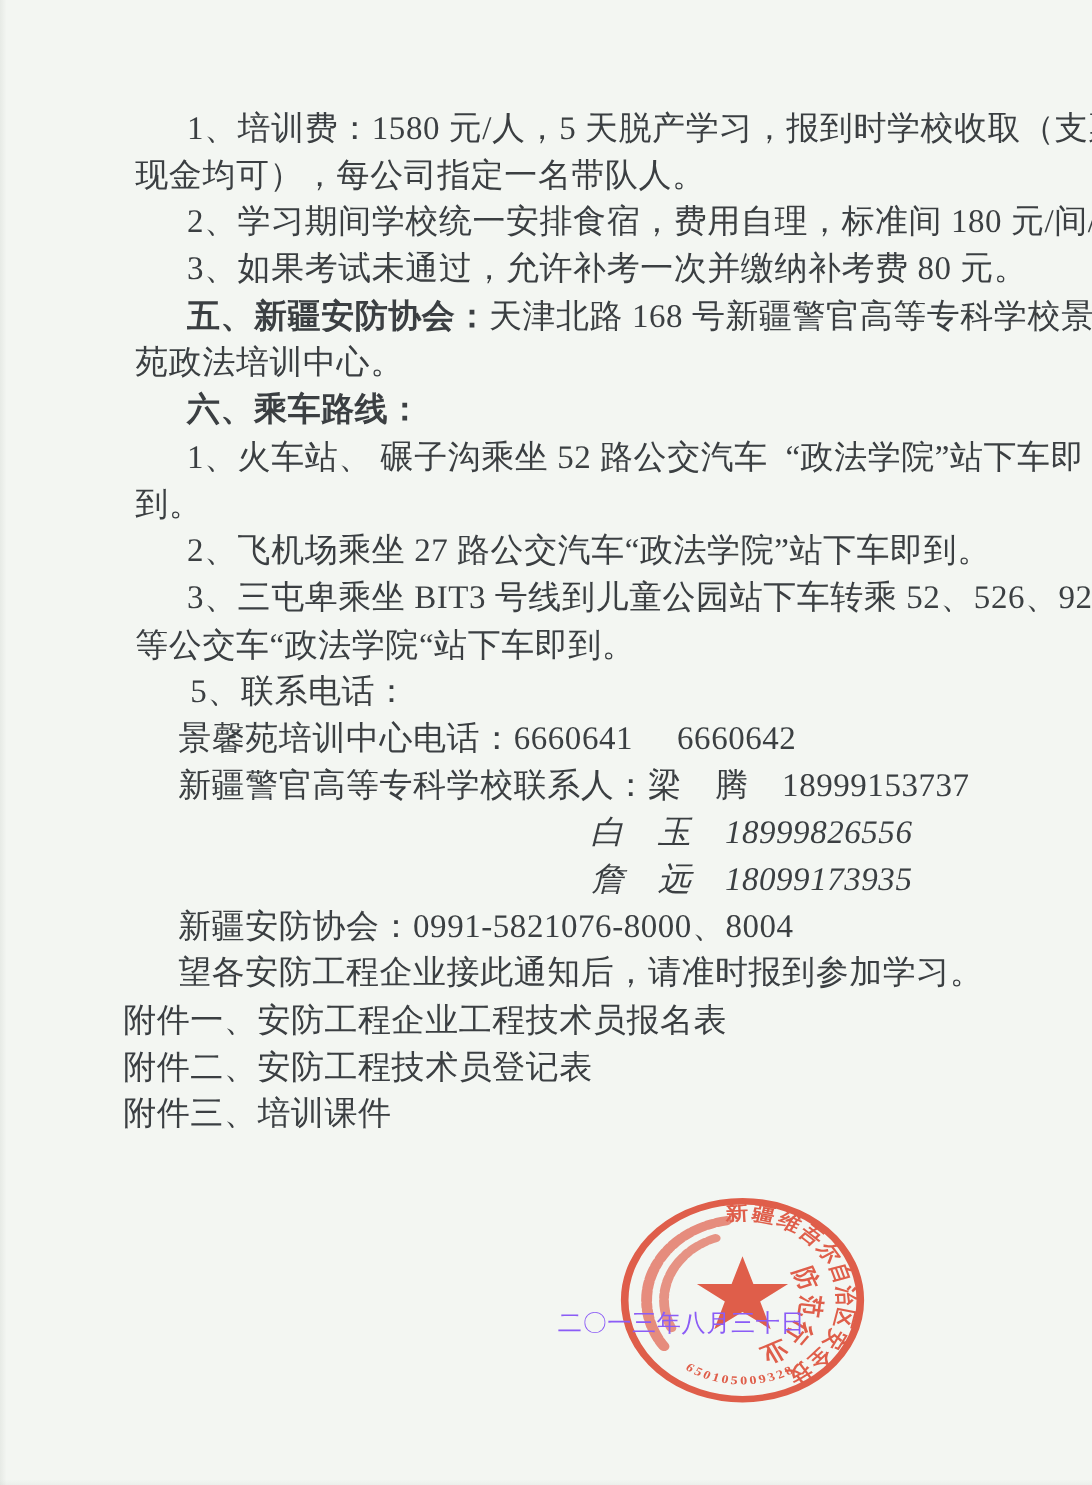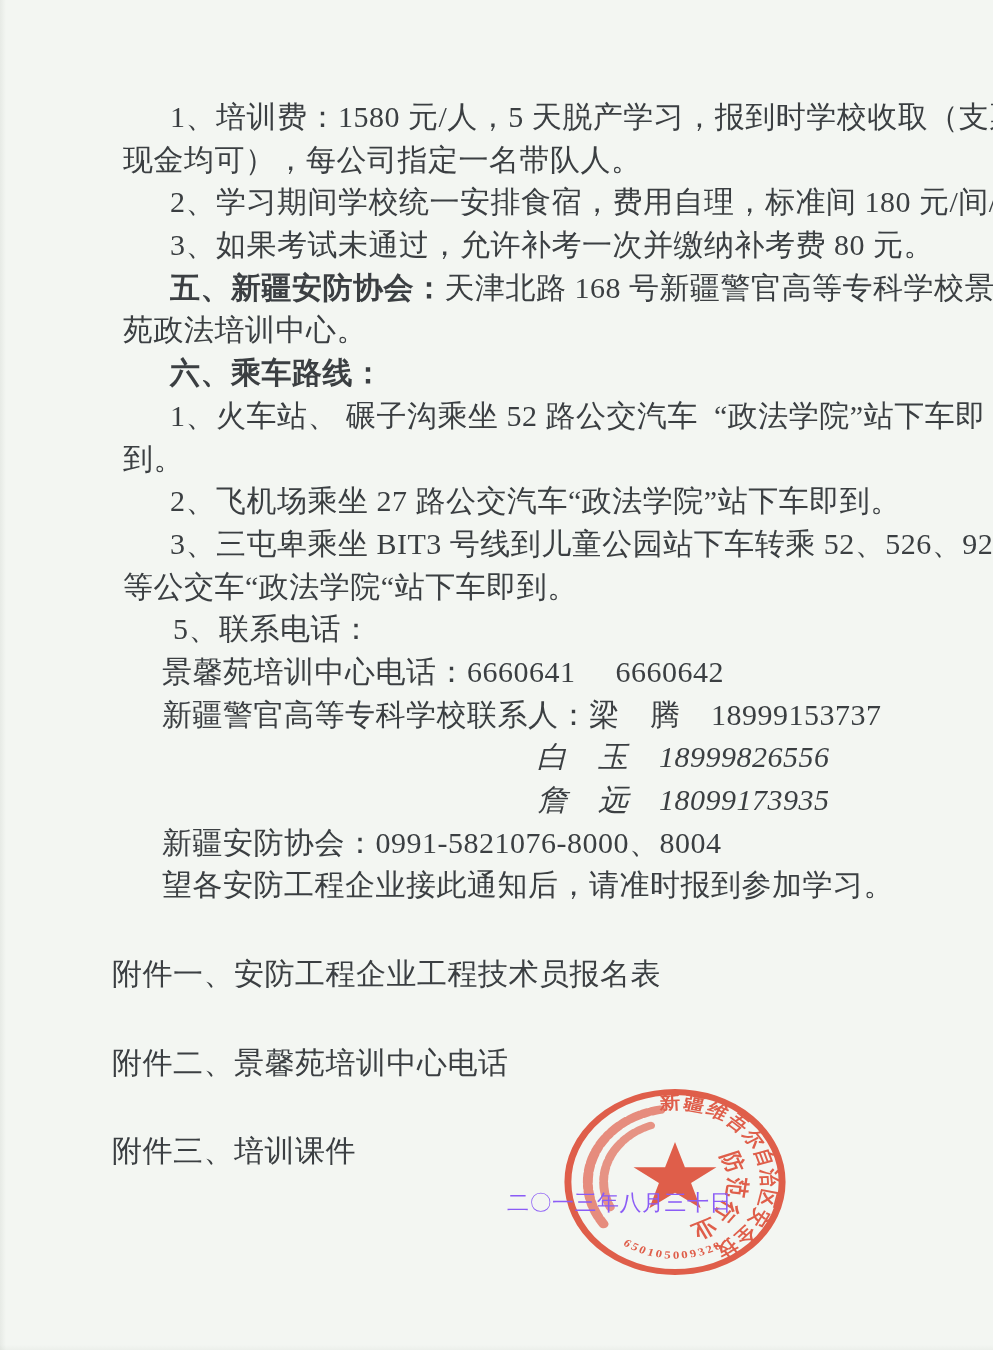--- a/index.html
+++ b/index.html
@@ -33,21 +33,21 @@
     height: 42.7px;
     white-space: pre;
     letter-spacing: 0.5px;
   }
   .bold { font-weight: 700; }
   .ind-none    { margin-left: 16px; }
   .ind-para    { margin-left: 63px; }
   .ind-five    { margin-left: 66px; }
   .ind-contact { margin-left: 55px; }
   .ind-names   { margin-left: 430px; font-style: italic; }
-  .ind-attach  { margin-left: 5px; margin-top: 46px; }
+  .ind-attach  { margin-left: 5px; }
 
   .stamp-svg {
     position: absolute;
     left: 556px;
     top: 1082px;
     width: 238px;
     height: 200px;
     z-index: 1;
     opacity: 0.88;
   }
@@ -81,21 +81,21 @@
     <div class="line ind-para">3、三屯卑乘坐 BIT3 号线到儿童公园站下车转乘 52、526、922</div>
     <div class="line ind-none">等公交车“政法学院“站下车即到。</div>
     <div class="line ind-five">5、联系电话：</div>
     <div class="line ind-contact">景馨苑培训中心电话：6660641     6660642</div>
     <div class="line ind-contact">新疆警官高等专科学校联系人：梁　腾　18999153737</div>
     <div class="line ind-names">白　玉　18999826556</div>
     <div class="line ind-names">詹　远　18099173935</div>
     <div class="line ind-contact">新疆安防协会：0991-5821076-8000、8004</div>
     <div class="line ind-contact">望各安防工程企业接此通知后，请准时报到参加学习。</div>
     <div class="line ind-attach">附件一、安防工程企业工程技术员报名表</div>
-    <div class="line ind-attach">附件二、景馨苑培训中心电话</div>
+    <div class="line ind-attach">附件二、安防工程技术员登记表</div>
     <div class="line ind-attach">附件三、培训课件</div>
   </div>
 
   <svg class="stamp-svg" viewBox="0 0 240 240" preserveAspectRatio="none">
     <defs>
       <path id="sealArcOuter" d="M 104.7 33.3 A 88 88 0 0 1 157.2 199.7"></path>
       <path id="sealArcInner" d="M 165 88.4 A 55 55 0 0 1 134.2 173.1"></path>
       <path id="sealArcBottom" d="M 67.2 195.3 A 92 92 0 0 0 172.8 195.3"></path>
       <path id="sealArcUy1" d="M 48 170.5 A 88 88 0 0 1 107.8 32.9"></path>
       <path id="sealArcUy2" d="M 54.8 150.4 A 72 72 0 0 1 95.4 52.3"></path>

